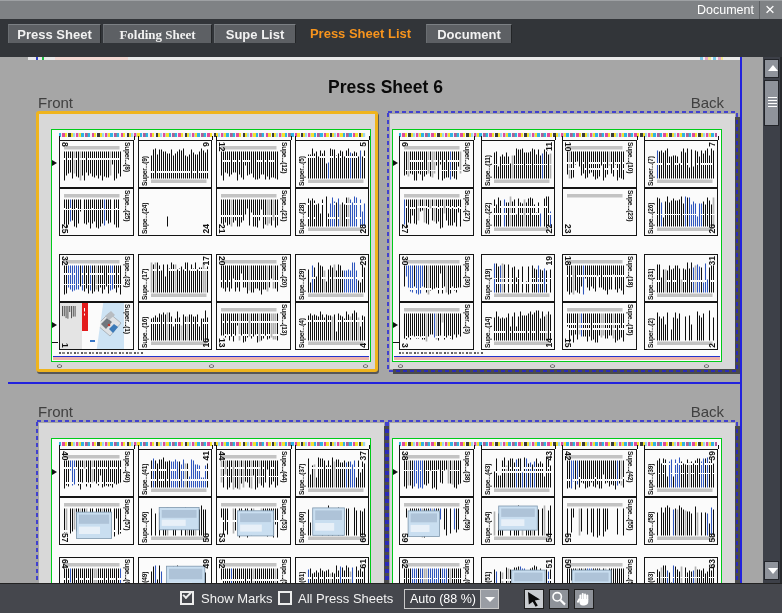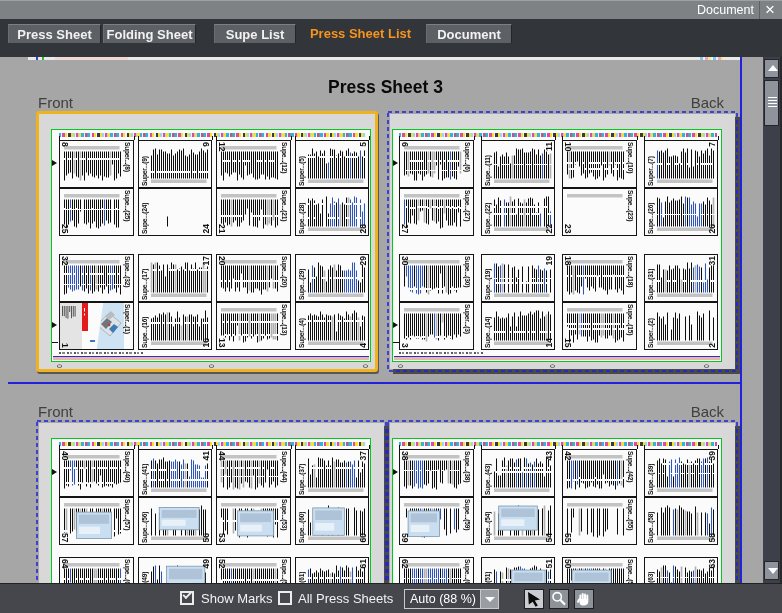--- a/index.html
+++ b/index.html
@@ -112,37 +112,37 @@
 
   <div class="titlebar">
     <span class="wmenu">Document</span>
     <span class="wsep"></span>
     <span class="wclose">×</span>
   </div>
 
   <div class="chrome">
     <div class="tabbar" id="tabbar">
         <div class="tab" style="left: 8px; width: 93px;">Press Sheet</div>
-        <div class="tab" style="left: 103px; width: 93px;">Folding Sheet</div>
+        <div class="tab" style="left: 103px; width: 109px; font-family: Liberation Serif, serif;">Folding Sheet</div>
         <div class="tab" style="left: 214px; width: 82px;">Supe List</div>
         <div class="tab active" style="left: 297px; width: 127px;">Press Sheet List</div>
         <div class="tab" style="left: 426px; width: 86px;">Document</div>
       </div>
   </div>
 
   <div class="content" id="content">
       <div class="sliver">
         <i style="background: rgb(51, 68, 204); left: 8px; width: 1.5px;"></i>
         <i style="background: rgb(34, 187, 68); left: 14px; width: 1.5px;"></i>
         <i style="background: rgb(242, 216, 210); left: 27px; width: 73px;"></i>
         <i style="background: repeating-linear-gradient(90deg, rgb(126, 200, 232) 0px, rgb(126, 200, 232) 3px, rgb(240, 240, 240) 3px, rgb(240, 240, 240) 5px, rgb(232, 168, 200) 5px, rgb(232, 168, 200) 8px, rgb(240, 232, 144) 8px, rgb(240, 232, 144) 11px, rgb(240, 240, 240) 11px, rgb(240, 240, 240) 13px); left: 672px; width: 23px;"></i>
       </div>
       <div class="vline-blue"></div>
       <div class="hsep-blue"></div>
-      <div class="sec-title" style="top: 20px;">Press Sheet 3</div>
+      <div class="sec-title" style="top: 20px;">Press Sheet 6</div>
       <div class="side-label" style="left: 38px; top: 37px;">Front</div>
       <div class="side-label" style="left: 600px; top: 37px; width: 124px; text-align: right;">Back</div>
       <div class="thumb-sel" style="left: 36px; top: 54px; width: 342px; height: 261px;">
         <div class="sheet" style="left: 12px; top: 15px; width: 320px; height: 233px;">
           <div class="colorbar" style="left: 7px; top: 2.5px; width: 307px;"></div>
           <div class="tick" style="left: 7px; top: 6px;"></div>
           <div class="tick" style="left: 81.5px; top: 6px;"></div>
           <div class="tick" style="left: 85.5px; top: 6px;"></div>
           <div class="tick" style="left: 160px; top: 6px;"></div>
           <div class="tick" style="left: 164px; top: 6px;"></div>

